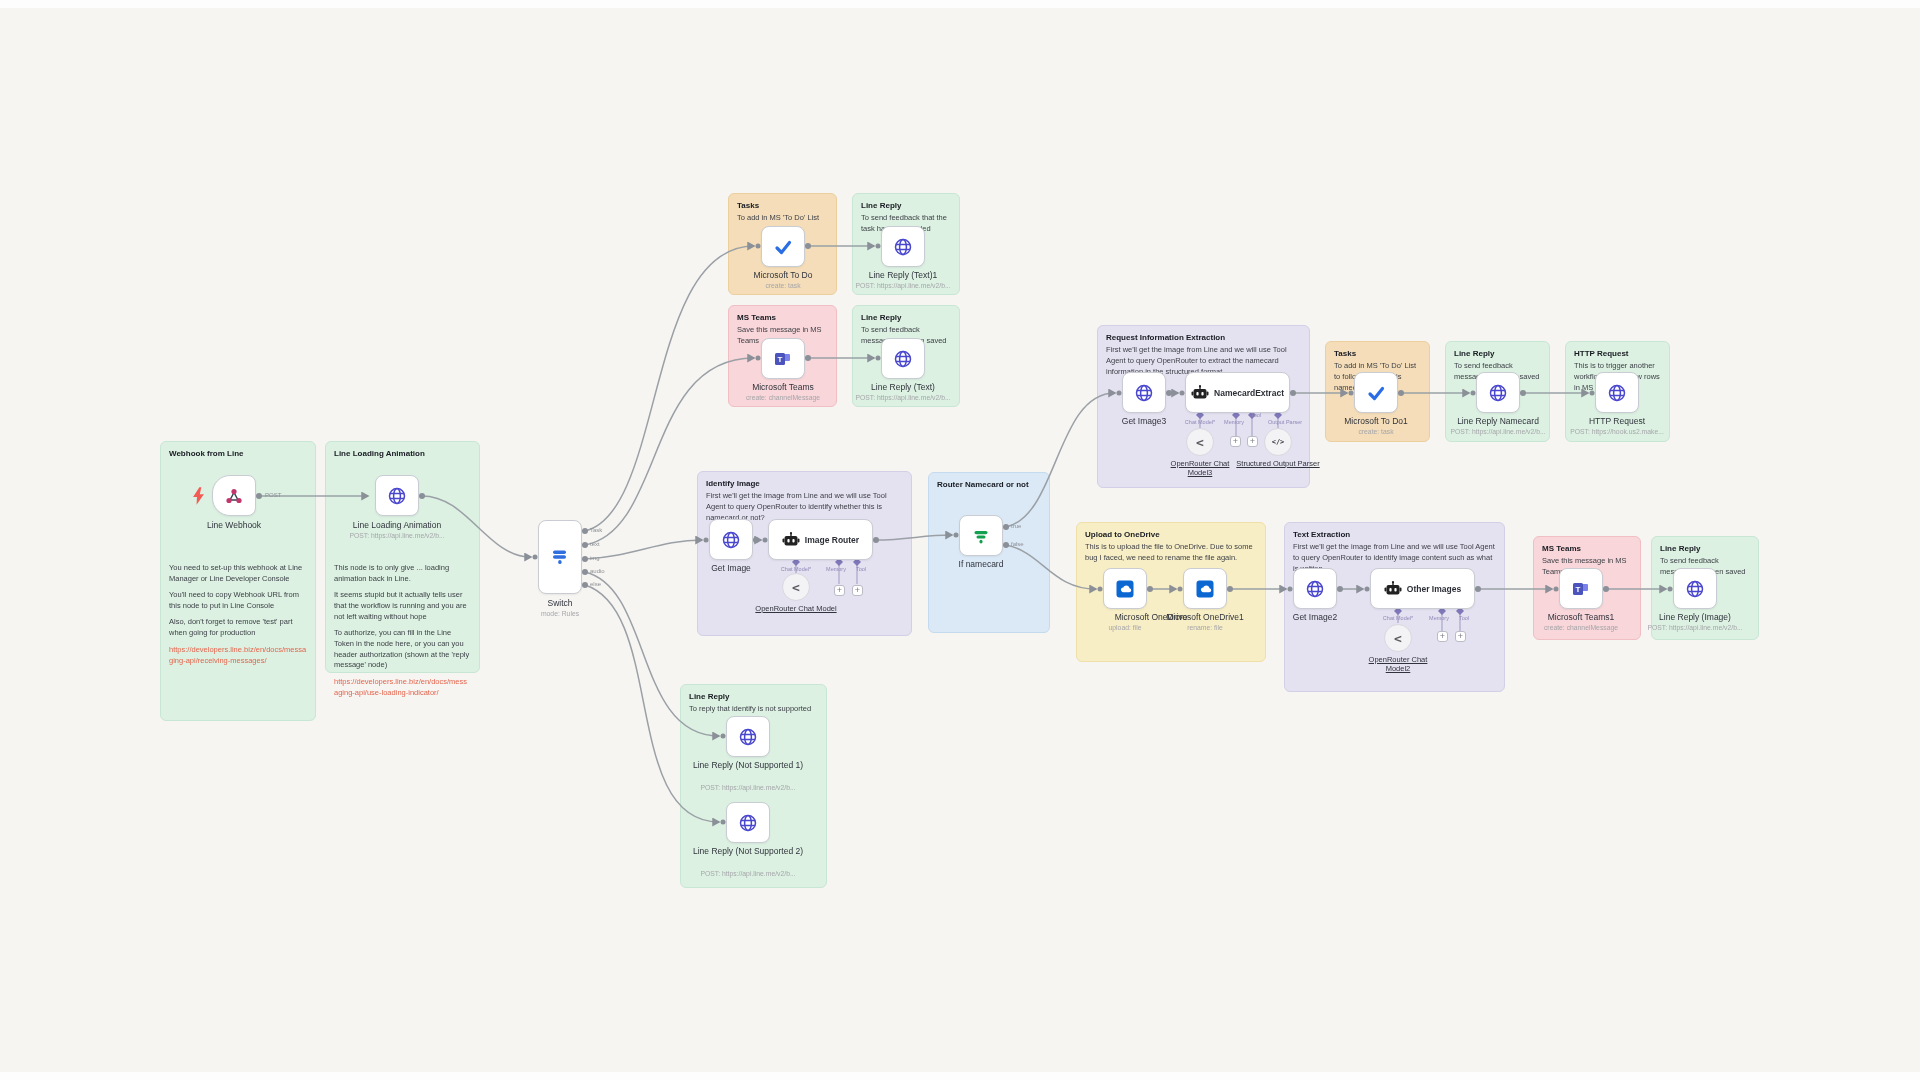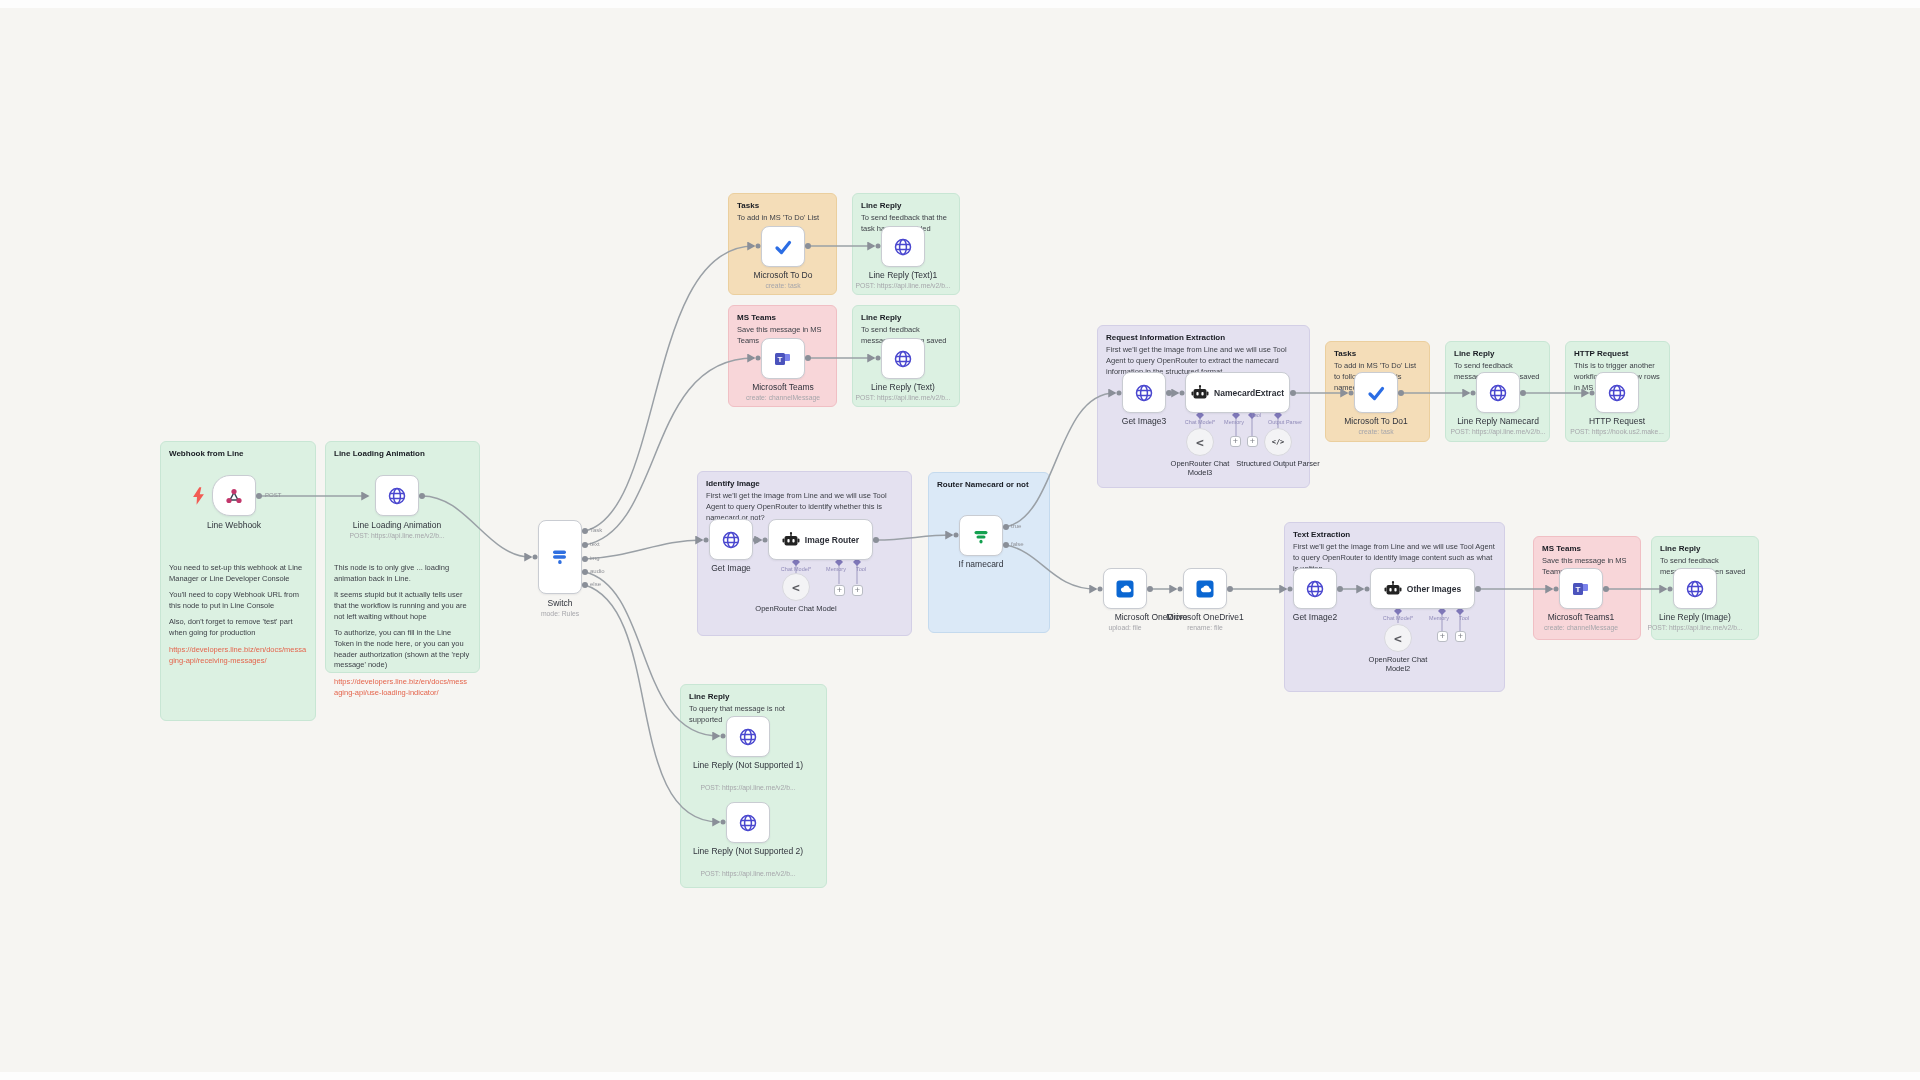--- a/index.html
+++ b/index.html
@@ -23,21 +23,21 @@
   .agent{width:105px;gap:5px;}
   .alabel{font-size:8.5px;font-weight:600;color:#2c2f37;}
   .ic{display:flex;align-items:center;justify-content:center;}
   .nlabel{position:absolute;width:120px;text-align:center;font-size:8.5px;font-weight:500;color:#30333c;line-height:1.25;z-index:2;}
   .nsub{position:absolute;width:120px;text-align:center;font-size:6.8px;color:#a6a6ab;line-height:1.2;z-index:2;}
   .port-label{position:absolute;font-size:6px;color:#8e9096;z-index:2;}
   .aport-label{position:absolute;font-size:5.5px;color:#8f8ab8;z-index:2;transform:translateX(-50%);white-space:nowrap;}
   .circle{position:absolute;width:28px;height:28px;border-radius:50%;background:#f3f3f5;border:1px solid #d8d8de;display:flex;align-items:center;justify-content:center;z-index:2;box-sizing:border-box;color:#55565c;}
   .or-glyph{font-size:13px;font-weight:700;font-family:"DejaVu Sans Mono",monospace;color:#5a5b60;}
   .parser-glyph{font-size:7px;font-weight:700;font-family:"DejaVu Sans Mono",monospace;color:#34353a;}
-  .clabel{position:absolute;width:84px;text-align:center;font-size:7.5px;font-weight:500;color:#30333c;line-height:1.25;z-index:2;}
+  .clabel{position:absolute;width:84px;text-align:center;font-size:7.5px;font-weight:500;color:#30333c;line-height:1.25;z-index:2;text-decoration:underline;}
   .plus{position:absolute;width:11px;height:11px;background:#fff;border:1px solid #b9bcc4;border-radius:3px;font-size:9px;line-height:9px;text-align:center;color:#7d8088;z-index:3;box-sizing:border-box;}
   .edges{position:absolute;left:0;top:0;z-index:1;}
   .bolt{position:absolute;z-index:2;}
 </style>
 </head>
 <body>
 
 <div class="stage">
   <div class="letterbox" style="top:0"></div>
   <div class="letterbox" style="top:1072px"></div>
@@ -88,35 +88,39 @@
     <p class="st-p" style="margin-top:2px">To add in MS 'To Do' List to follow-up with this namecard.</p>
   </div>
   <div class="sticky green" style="left:1445px;top:341px;width:105px;height:101px">
     <div class="st-title">Line Reply</div>
     <p class="st-p" style="margin-top:2px">To send feedback message has been saved</p>
   </div>
   <div class="sticky green" style="left:1565px;top:341px;width:105px;height:101px">
     <div class="st-title">HTTP Request</div>
     <p class="st-p" style="margin-top:2px">This is to trigger another workflow to add new rows in MS Excel 365</p>
   </div>
+  <div class="sticky yellow" style="left:1076px;top:522px;width:190px;height:140px">
+    <div class="st-title">Upload to OneDrive</div>
+    <p class="st-p" style="margin-top:2px">This is to upload the file to OneDrive. Due to some bug I faced, we need to rename the file again.</p>
+  </div>
   <div class="sticky purple" style="left:1284px;top:522px;width:221px;height:170px">
     <div class="st-title">Text Extraction</div>
     <p class="st-p" style="margin-top:2px">First we'll get the image from Line and we will use Tool Agent to query OpenRouter to identify image content such as what is written</p>
   </div>
   <div class="sticky pink" style="left:1533px;top:536px;width:108px;height:104px">
     <div class="st-title">MS Teams</div>
     <p class="st-p" style="margin-top:2px">Save this message in MS Teams</p>
   </div>
   <div class="sticky green" style="left:1651px;top:536px;width:108px;height:104px">
     <div class="st-title">Line Reply</div>
     <p class="st-p" style="margin-top:2px">To send feedback message has been saved</p>
   </div>
   <div class="sticky green" style="left:680px;top:684px;width:147px;height:204px">
     <div class="st-title">Line Reply</div>
-    <p class="st-p" style="margin-top:2px">To query that message is not supported</p>
+    <p class="st-p" style="margin-top:2px">To reply that identify is not supported</p>
   </div>
 
   <svg class="edges" width="1920" height="1080" viewBox="0 0 1920 1080">
     <defs>
       <marker id="ah" markerWidth="7" markerHeight="7" refX="4.5" refY="3" orient="auto">
         <path d="M0,0 L5.5,3 L0,6 Z" fill="#8a8f98"></path>
       </marker>
     </defs>
     <g stroke="#9aa0a6" stroke-width="1.5" fill="none" marker-end="url(#ah)">
       <path d="M259,496 H368"></path>

